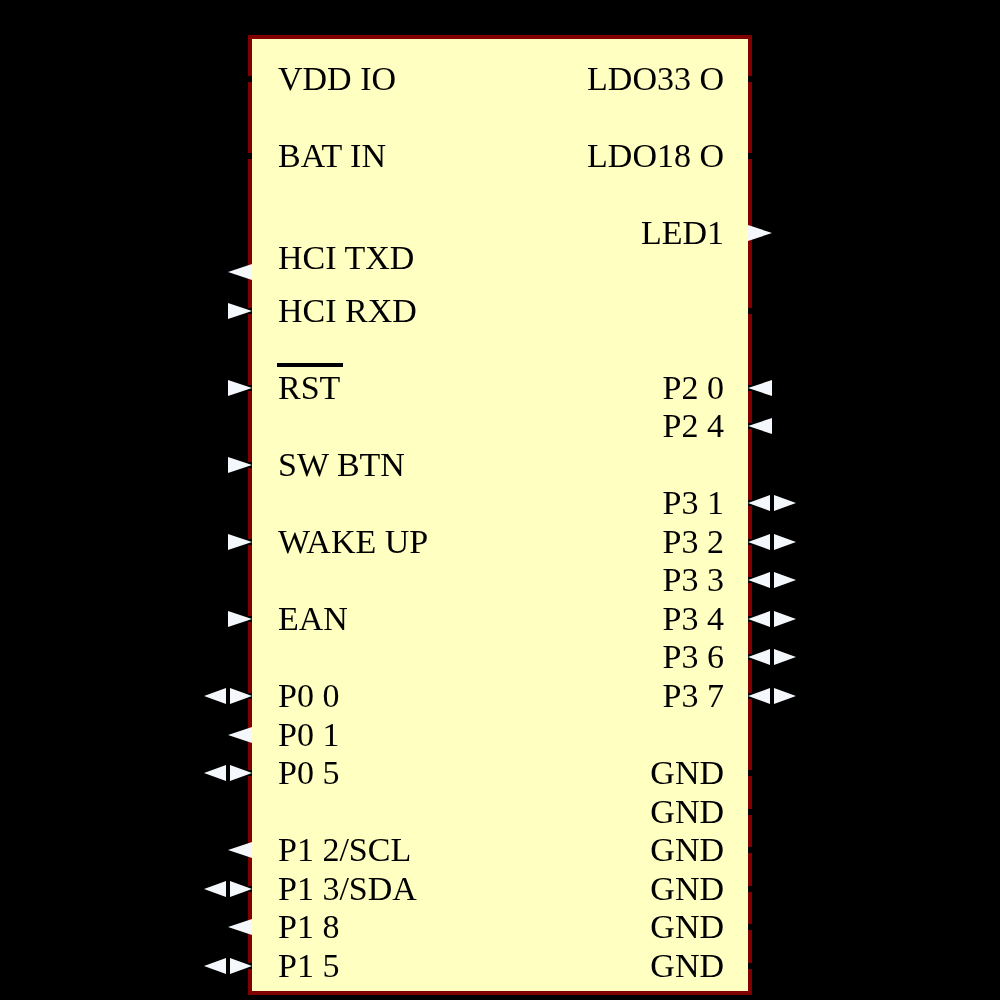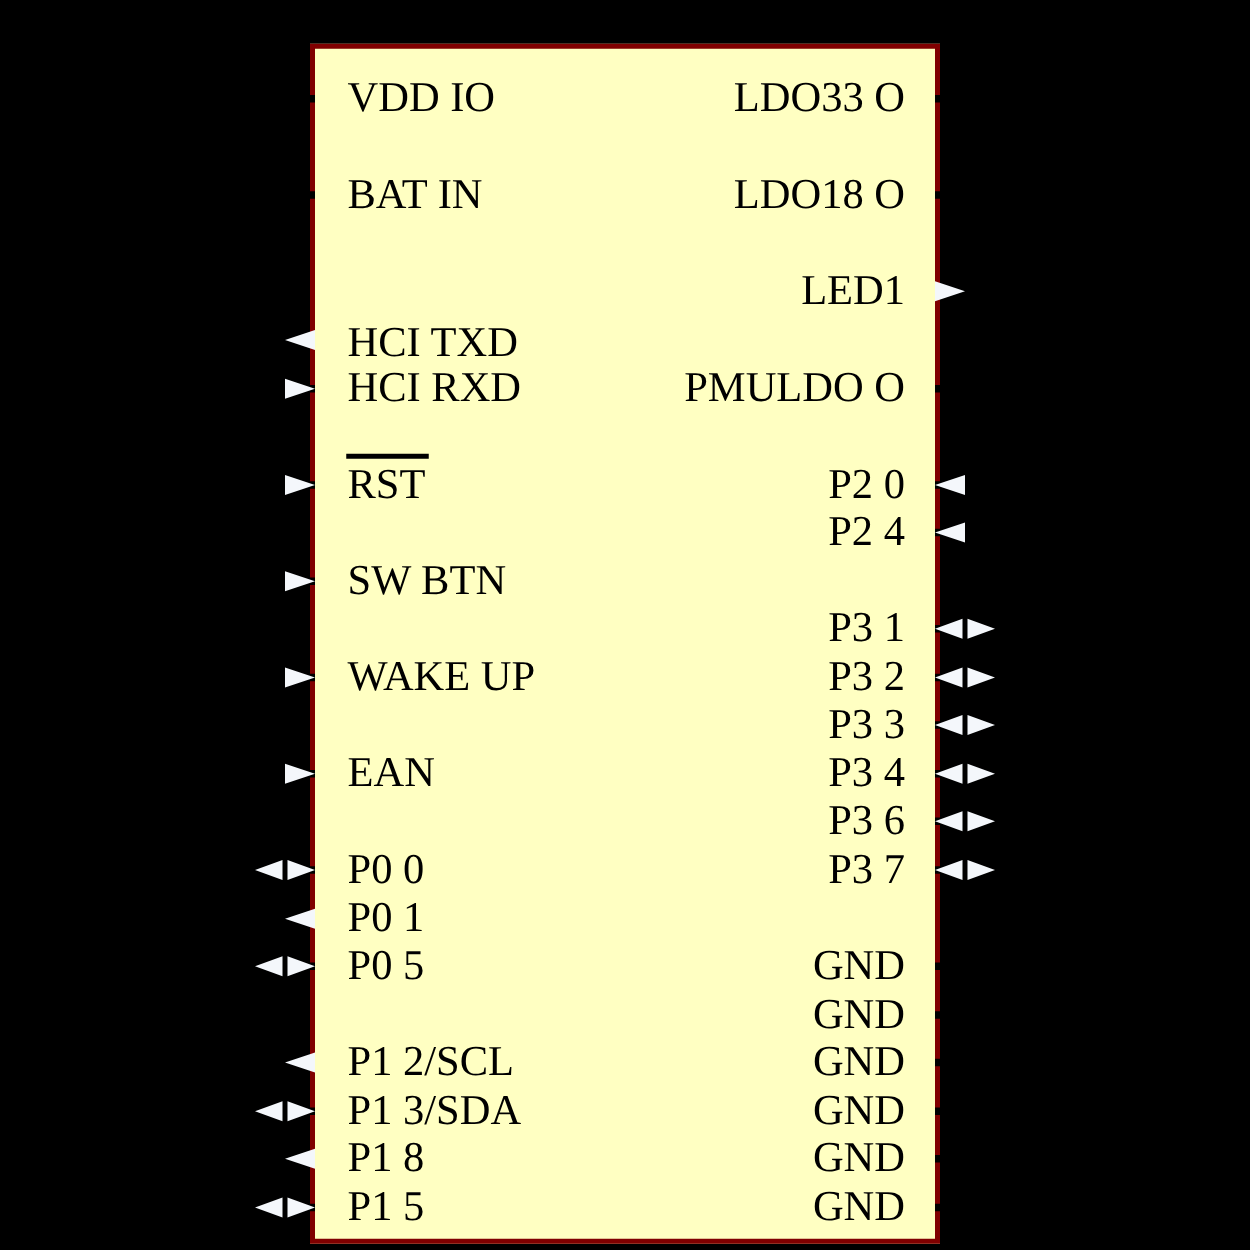--- a/index.html
+++ b/index.html
@@ -70,21 +70,21 @@
   <div class="symbol-body"></div>
 
 <div class="stub left" style="top: 76.2px;"></div>
     <div class="pin-label left" style="top: 59.2px;">VDD IO</div>
     <div class="stub left" style="top: 153.3px;"></div>
     <div class="pin-label left" style="top: 136.3px;">BAT IN</div>
     <div class="stub left" style="top: 268.95px;"></div>
     <div class="arrow-wrap left" style="top: 263.95px;">
       <div class="tri pt-left"></div>
     </div>
-    <div class="pin-label left" style="top: 255px;">HCI TXD</div>
+    <div class="pin-label left" style="top: 238px;">HCI TXD</div>
     <div class="stub left" style="top: 307.5px;"></div>
     <div class="arrow-wrap left" style="top: 302.5px;">
       <div class="tri pt-right"></div>
     </div>
     <div class="pin-label left" style="top: 290.5px;">HCI RXD</div>
     <div class="stub left" style="top: 384.6px;"></div>
     <div class="arrow-wrap left" style="top: 379.6px;">
       <div class="tri pt-right"></div>
     </div>
     <div class="pin-label left" style="top: 367.6px;">RST</div>
@@ -146,21 +146,20 @@
     <div class="stub right" style="top: 76.2px;"></div>
     <div class="pin-label right" style="top: 59.2px;">LDO33 O</div>
     <div class="stub right" style="top: 153.3px;"></div>
     <div class="pin-label right" style="top: 136.3px;">LDO18 O</div>
     <div class="stub right" style="top: 230.4px;"></div>
     <div class="arrow-wrap right" style="top: 225.4px;">
       <div class="tri pt-right"></div>
     </div>
     <div class="pin-label right" style="top: 213.4px;">LED1</div>
     <div class="stub right" style="top: 307.5px;"></div>
-    <div class="pin-label right" style="top: 290.5px;">PMULDO O</div>
     <div class="stub right" style="top: 384.6px;"></div>
     <div class="arrow-wrap right" style="top: 379.6px;">
       <div class="tri pt-left"></div>
     </div>
     <div class="pin-label right" style="top: 367.6px; text-align: right;">P2 0</div>
     <div class="stub right" style="top: 423.15px;"></div>
     <div class="arrow-wrap right" style="top: 418.15px;">
       <div class="tri pt-left"></div>
     </div>
     <div class="pin-label right" style="top: 406.15px;">P2 4</div>

